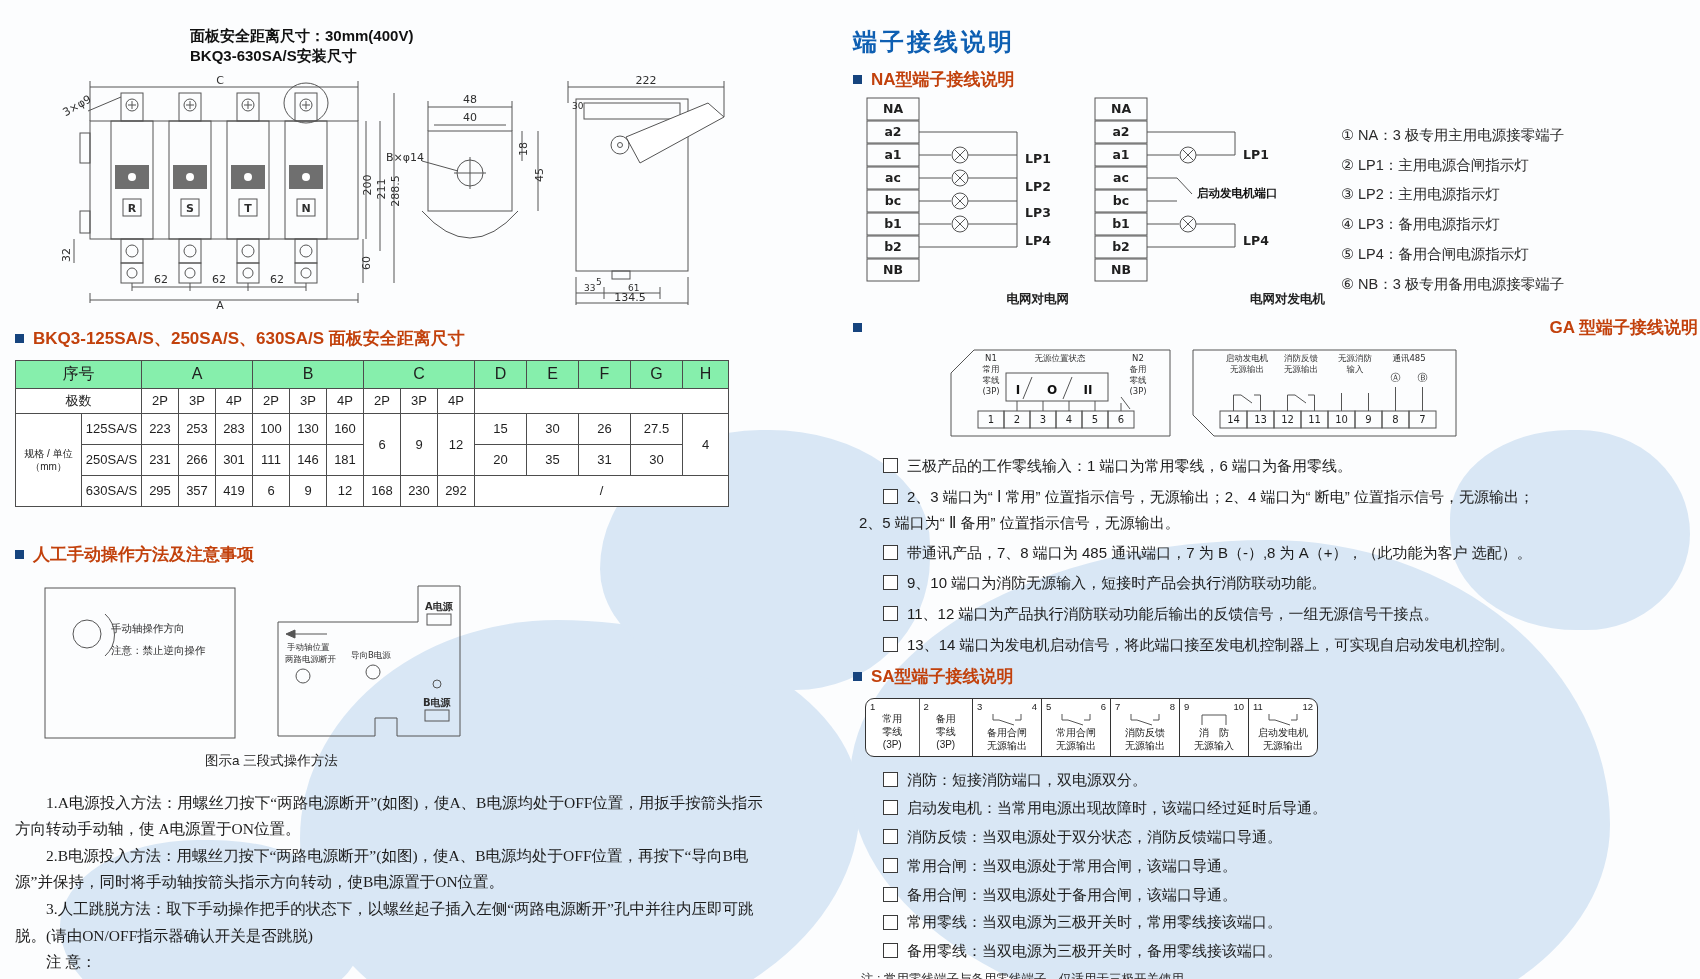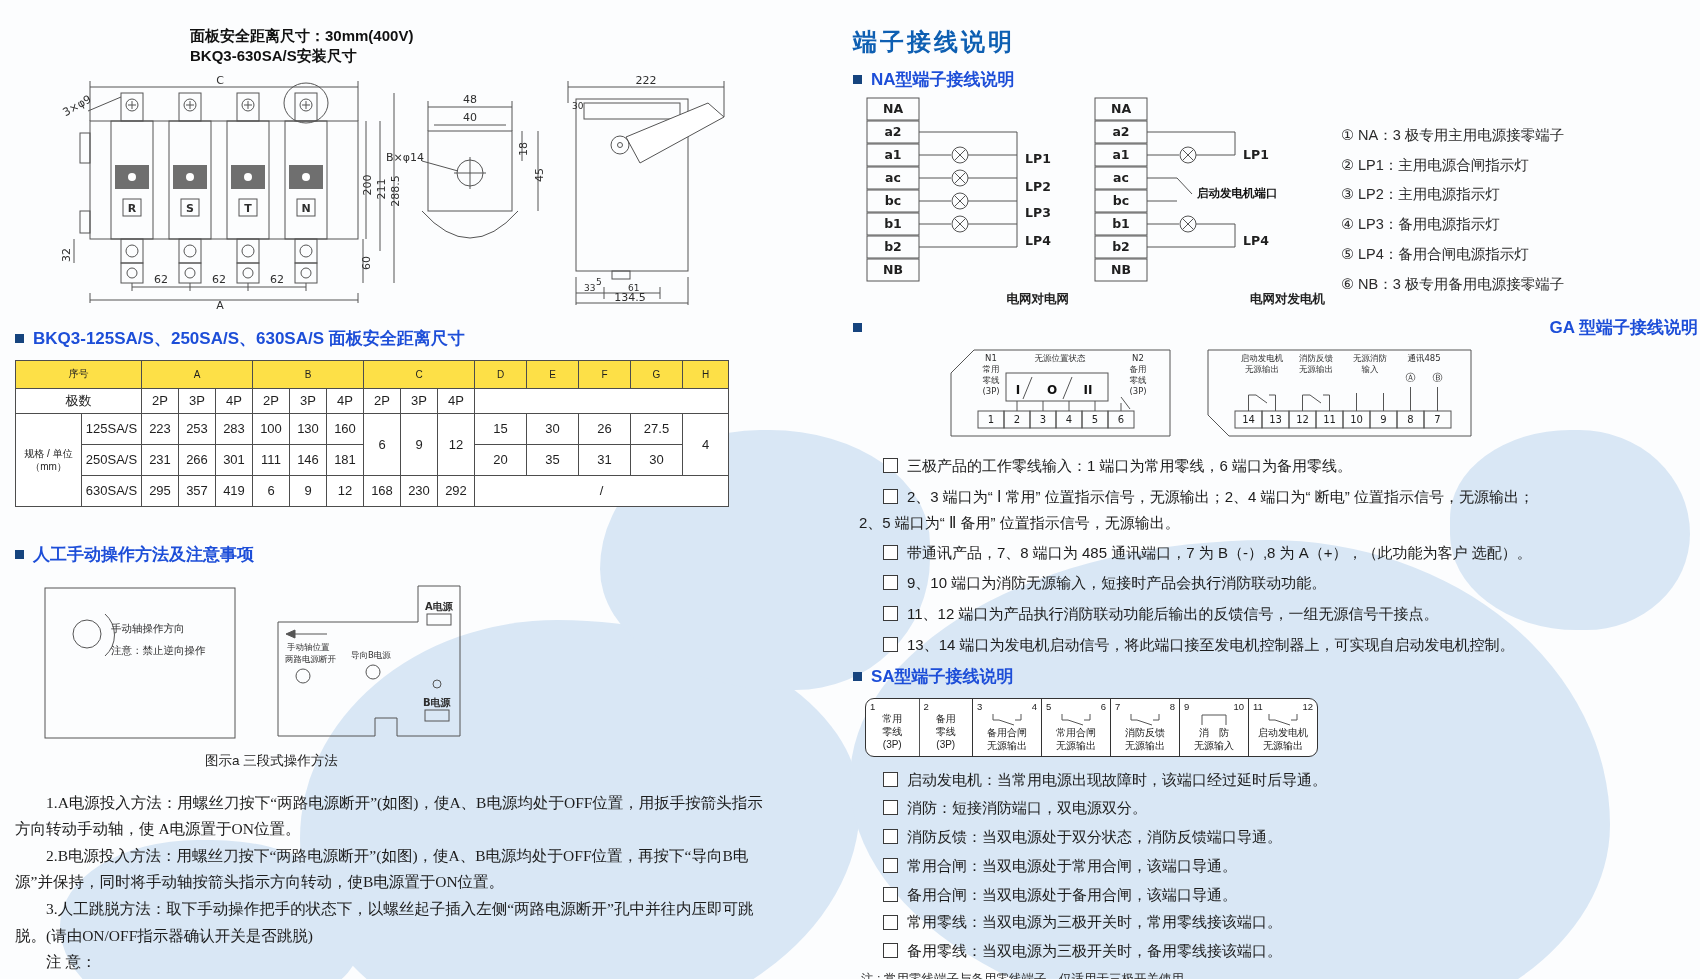--- a/index.html
+++ b/index.html
@@ -7,51 +7,51 @@
     width:1700px;height:979px;position:relative;overflow:hidden;
     background:#fcfdfe;color:#1f1f1f;
     font-family:"Liberation Sans","DejaVu Sans",sans-serif;
   }
   .blob{position:absolute;background:#d9e7f5;z-index:0;}
   .col{position:absolute;z-index:1;}
   .left-col{left:15px;top:26px;width:805px;}
   .right-col{left:853px;top:26px;width:845px;}
 
   .h-main{font-size:24px;font-weight:bold;color:#0e5fb2;letter-spacing:3px;}
-  .h-sec{display:flex;align-items:center;gap:9px;font-size:17px;font-weight:bold;color:#1d4ed8;}
+  .h-sec{display:flex;align-items:center;gap:9px;font-size:17px;font-weight:bold;color:#c2410c;}
   .h-sec .sq{width:9px;height:9px;background:#16447e;flex:none;}
 
   .top-heads{margin-left:175px;font-size:15px;font-weight:bold;color:#111;line-height:1.35;}
 
   
   .lineart{stroke:#555;fill:none;stroke-width:1;}
   svg text{font-family:"DejaVu Sans",sans-serif;}
   .dimtxt{font-size:11px;fill:#2e2e2e;}
   .smalltxt{font-size:9px;fill:#2e2e2e;}
 
   
   table.dims{border-collapse:collapse;margin-top:10px;font-size:13px;text-align:center;background:#fff;}
   table.dims td{border:1px solid #4d4d4d;padding:0 2px;}
-  table.dims tr.hd td{background:#fde047;height:27px;font-size:10px;}
+  table.dims tr.hd td{background:#86efac;height:27px;font-size:16px;}
   table.dims tr.pl td{height:24px;}
   table.dims tr.dt td{height:30px;}
   .speccell{font-size:10px;line-height:1.3;}
 
   .paras{width:755px;font-size:15.5px;line-height:1.72;color:#1c1c1c;margin-top:20px;}
   .paras p{margin:0;text-indent:2em;font-family:Liberation Serif, serif;}
   .fig-cap{font-size:13.5px;color:#222;margin:6px 0 0 190px;}
 
   
   .na-row{display:flex;margin-left:8px;margin-top:4px;}
   .na-cap{font-size:12.5px;font-weight:bold;color:#222;text-align:right;margin-top:2px;}
   .mono{font-family:"DejaVu Sans Mono","Liberation Mono",monospace;}
   .legend{margin-left:16px;margin-top:26px;font-size:14.5px;line-height:2.05;color:#2a2a2a;white-space:nowrap;}
   .legend div{margin:0;}
 
-  .ga-row{display:flex;gap:30px;margin-left:95px;margin-top:8px;text-align:right;}
+  .ga-row{display:flex;gap:15px;margin-left:95px;margin-top:8px;text-align:right;}
 
   .chk-list{margin-left:30px;margin-top:16px;width:795px;}
   .chk{display:flex;gap:9px;font-size:15px;line-height:1.45;margin-bottom:9px;color:#1c1c1c;}
   .cb{flex:none;width:13px;height:13px;border:1.5px solid #3a3a3a;background:#fff;margin-top:3px;}
   .cont-line{font-size:15px;margin:-3px 0 9px -24px;color:#1c1c1c;}
 
   
   .sa-strip{display:inline-flex;border:1.5px solid #333;border-radius:9px;background:#fff;margin:10px 0 0 12px;overflow:hidden;}
   .sa-g{width:66px;border-left:1.5px solid #333;display:flex;flex-direction:column;align-items:center;padding:2px 1px 4px;}
   .sa-g0{width:106px;border-left:none;display:flex;flex-direction:row;padding:0;}
@@ -711,25 +711,25 @@
           </g>
         </svg>
       <span class="sa-lab">启动发电机</span>
       <span class="sa-lab">无源输出</span>
     </div>
   </div>
 
   <div class="chk-list" style="margin-top:12px;">
     <div class="chk" style="margin-bottom:7px;">
         <span class="cb"></span>
+        <span>消防：短接消防端口，双电源双分。</span>
+      </div>
+    <div class="chk" style="margin-bottom:7px;">
+        <span class="cb"></span>
         <span>启动发电机：当常用电源出现故障时，该端口经过延时后导通。</span>
-      </div>
-    <div class="chk" style="margin-bottom:7px;">
-        <span class="cb"></span>
-        <span>消防：短接消防端口，双电源双分。</span>
       </div>
     <div class="chk" style="margin-bottom:7px;">
         <span class="cb"></span>
         <span>消防反馈：当双电源处于双分状态，消防反馈端口导通。</span>
       </div>
     <div class="chk" style="margin-bottom:7px;">
         <span class="cb"></span>
         <span>常用合闸：当双电源处于常用合闸，该端口导通。</span>
       </div>
     <div class="chk" style="margin-bottom:7px;">

